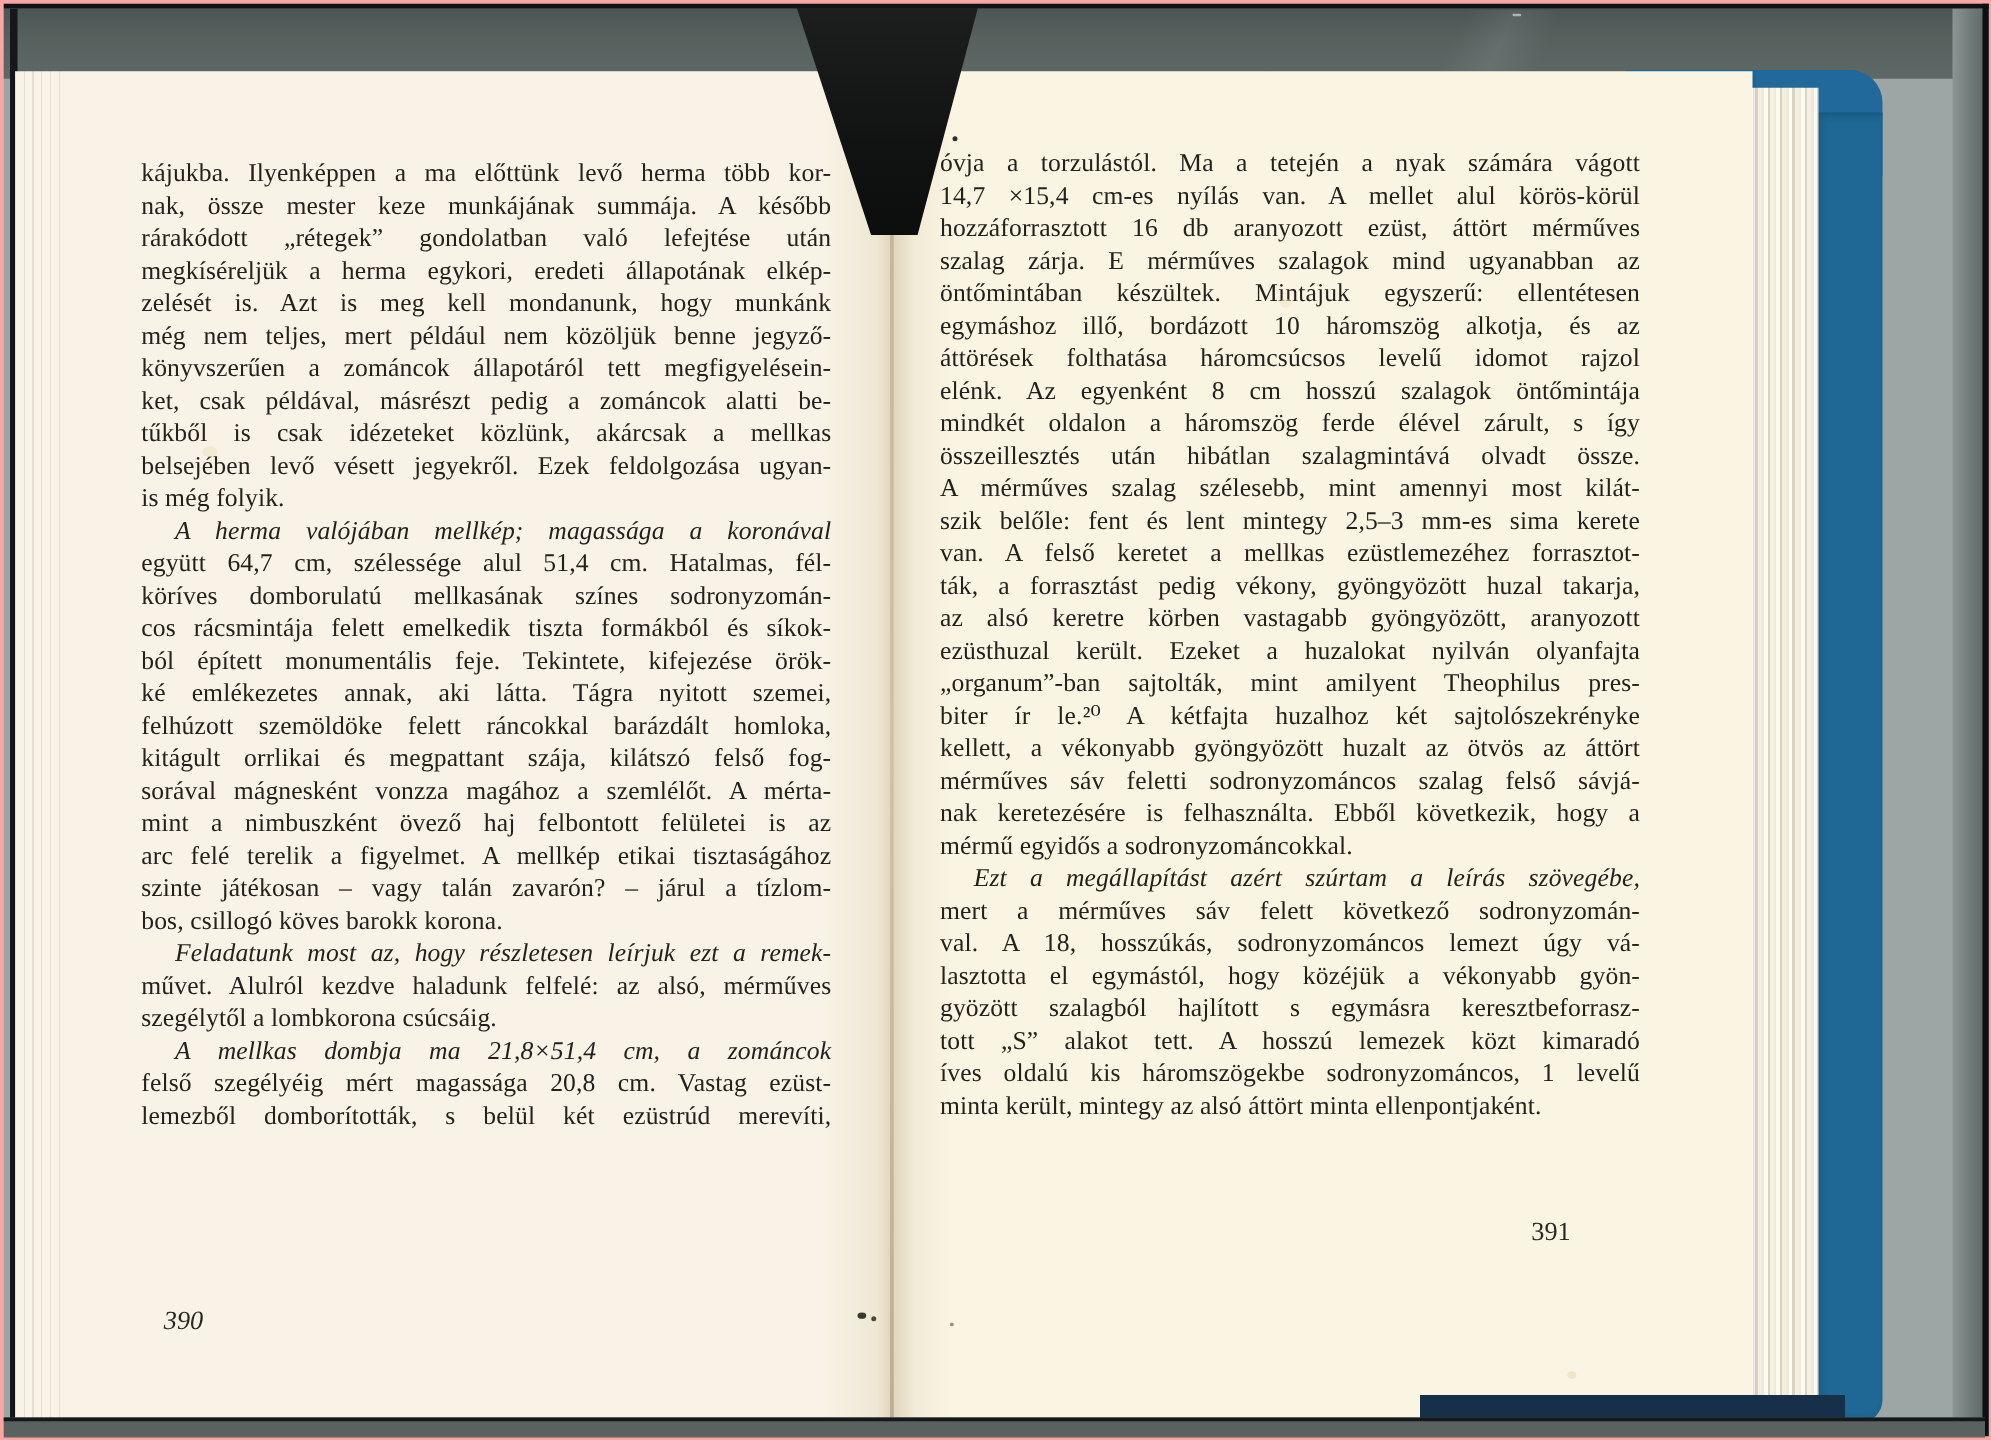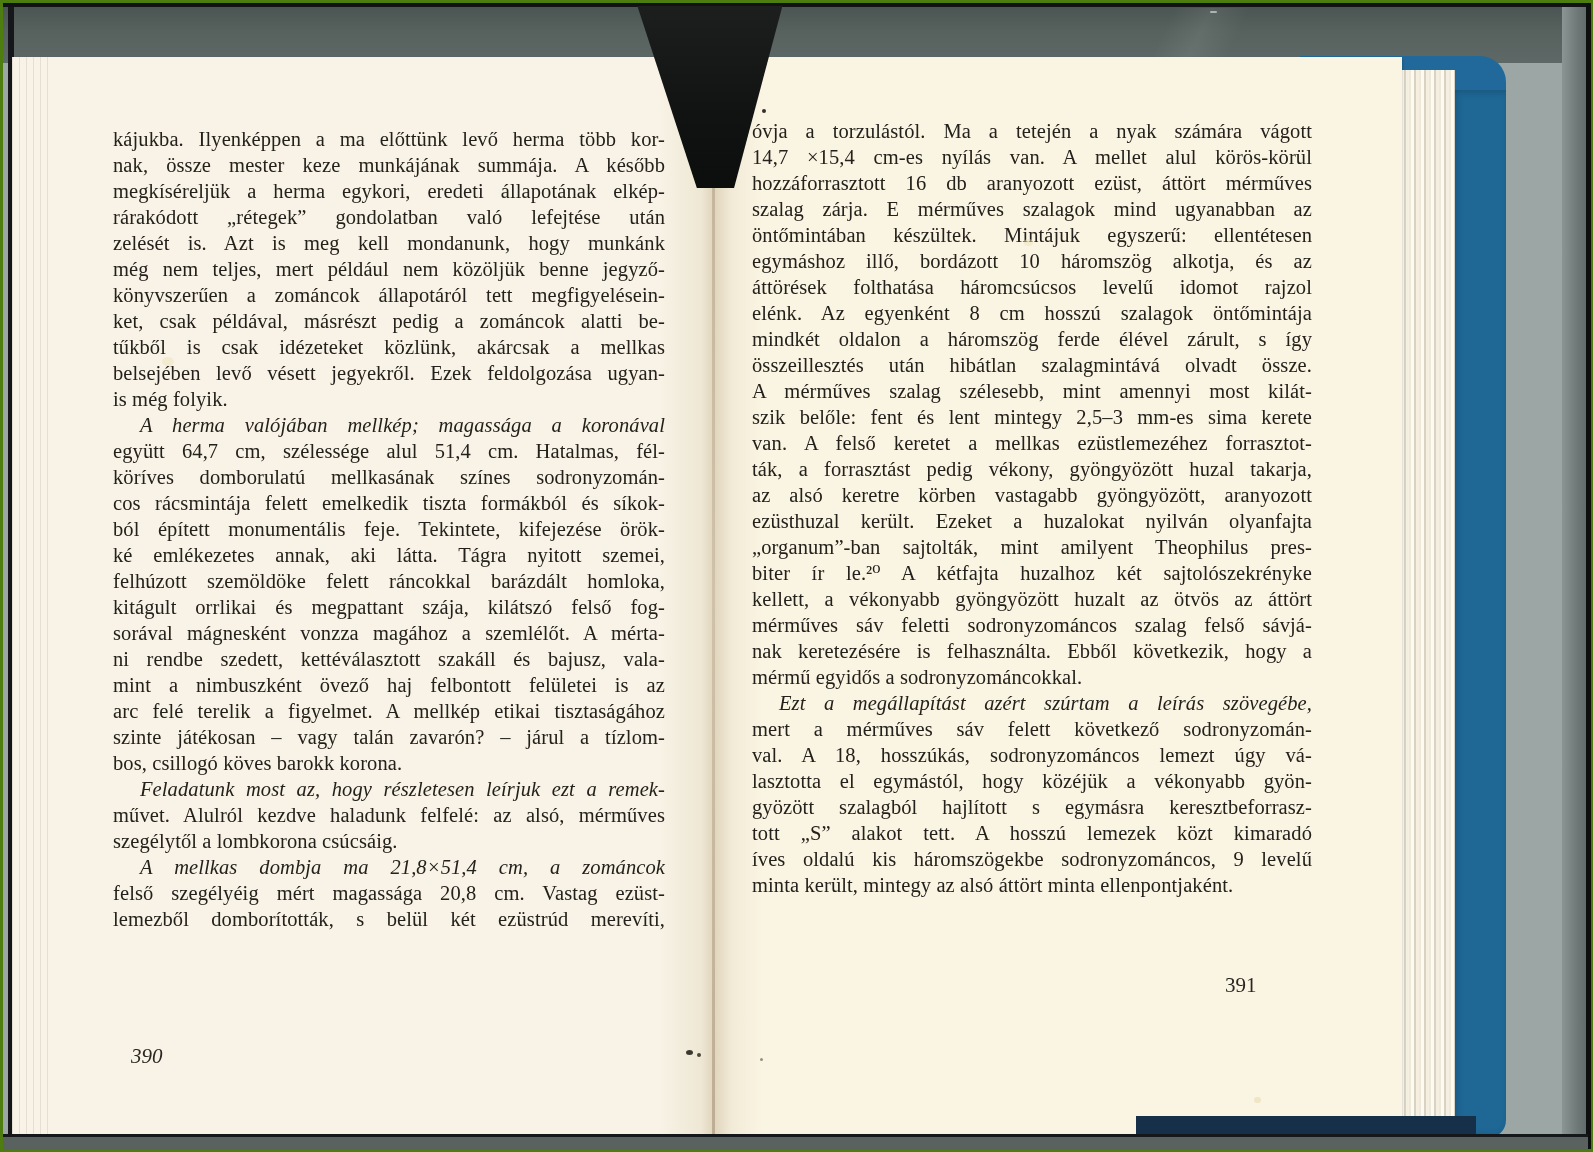--- a/index.html
+++ b/index.html
@@ -1,16 +1,16 @@
 <!DOCTYPE html>
 <html><head>
 <meta charset="utf-8">
 <style>
   html,body{margin:0;padding:0;background:#ffffff;}
-  #canvas{position:relative;width:1593px;height:1152px;background:#4d7c0f;overflow:hidden;
+  #canvas{position:relative;width:1593px;height:1152px;background:#fca5a5;overflow:hidden;
           font-family:"Liberation Serif","DejaVu Serif",serif;}
   .abs{position:absolute;}
 
   
   .bg-gray{left:3px;top:3px;width:1588px;height:1146px;background:#9ca6a5;z-index:0;}
   .line-top{left:3px;top:3px;width:1588px;height:4px;background:#101213;z-index:1;}
   .band-top{left:3px;top:7px;width:1585px;height:56px;z-index:1;
             background:linear-gradient(180deg,#4b5553 0%,#57625f 45%,#5e6967 100%);}
   .streak{left:1020px;top:8px;width:360px;height:52px;z-index:1;pointer-events:none;
           background:linear-gradient(115deg,transparent 40%,rgba(255,255,255,0.07) 50%,transparent 60%);}
@@ -93,39 +93,38 @@
 
   <div class="abs stack-right"></div>
 
   <div class="abs pages">
     <div class="abs stack-left"></div>
     <div class="abs crease"></div>
 
     <div class="abs textblock tb-left">
         <div class="line just">kájukba. Ilyenképpen a ma előttünk levő herma több kor-</div>
         <div class="line just">nak, össze mester keze munkájának summája. A később</div>
+        <div class="line just">rárakódott „rétegek” gondolatban való lefejtése után</div>
         <div class="line just">megkíséreljük a herma egykori, eredeti állapotának elkép-</div>
-        <div class="line just">rárakódott „rétegek” gondolatban való lefejtése után</div>
         <div class="line just">zelését is. Azt is meg kell mondanunk, hogy munkánk</div>
         <div class="line just">még nem teljes, mert például nem közöljük benne jegyző-</div>
         <div class="line just">könyvszerűen a zománcok állapotáról tett megfigyelésein-</div>
         <div class="line just">ket, csak példával, másrészt pedig a zománcok alatti be-</div>
         <div class="line just">tűkből is csak idézeteket közlünk, akárcsak a mellkas</div>
         <div class="line just">belsejében levő vésett jegyekről. Ezek feldolgozása ugyan-</div>
         <div class="line">is még folyik.</div>
         <div class="line just indent">A herma valójában mellkép; magassága a koronával</div>
         <div class="line just">együtt 64,7 cm, szélessége alul 51,4 cm. Hatalmas, fél-</div>
         <div class="line just">köríves domborulatú mellkasának színes sodronyzomán-</div>
         <div class="line just">cos rácsmintája felett emelkedik tiszta formákból és síkok-</div>
         <div class="line just">ból épített monumentális feje. Tekintete, kifejezése örök-</div>
         <div class="line just">ké emlékezetes annak, aki látta. Tágra nyitott szemei,</div>
         <div class="line just">felhúzott szemöldöke felett ráncokkal barázdált homloka,</div>
         <div class="line just">kitágult orrlikai és megpattant szája, kilátszó felső fog-</div>
         <div class="line just">sorával mágnesként vonzza magához a szemlélőt. A mérta-</div>
-        <div class="line just">ni rendbe szedett, kettéválasztott szakáll és bajusz, vala-</div>
         <div class="line just">mint a nimbuszként övező haj felbontott felületei is az</div>
         <div class="line just">arc felé terelik a figyelmet. A mellkép etikai tisztaságához</div>
         <div class="line just">szinte játékosan – vagy talán zavarón? – járul a tízlom-</div>
         <div class="line">bos, csillogó köves barokk korona.</div>
         <div class="line just indent">Feladatunk most az, hogy részletesen leírjuk ezt a remek-</div>
         <div class="line just">művet. Alulról kezdve haladunk felfelé: az alsó, mérműves</div>
         <div class="line">szegélytől a lombkorona csúcsáig.</div>
         <div class="line just indent">A mellkas dombja ma 21,8×51,4 cm, a zománcok</div>
         <div class="line just">felső szegélyéig mért magassága 20,8 cm. Vastag ezüst-</div>
         <div class="line just">lemezből domborították, s belül két ezüstrúd merevíti,</div>
@@ -152,21 +151,21 @@
         <div class="line just">kellett, a vékonyabb gyöngyözött huzalt az ötvös az áttört</div>
         <div class="line just">mérműves sáv feletti sodronyzománcos szalag felső sávjá-</div>
         <div class="line just">nak keretezésére is felhasználta. Ebből következik, hogy a</div>
         <div class="line">mérmű egyidős a sodronyzománcokkal.</div>
         <div class="line just indent">Ezt a megállapítást azért szúrtam a leírás szövegébe,</div>
         <div class="line just">mert a mérműves sáv felett következő sodronyzomán-</div>
         <div class="line just">val. A 18, hosszúkás, sodronyzománcos lemezt úgy vá-</div>
         <div class="line just">lasztotta el egymástól, hogy közéjük a vékonyabb gyön-</div>
         <div class="line just">gyözött szalagból hajlított s egymásra keresztbeforrasz-</div>
         <div class="line just">tott „S” alakot tett. A hosszú lemezek közt kimaradó</div>
-        <div class="line just">íves oldalú kis háromszögekbe sodronyzománcos, 9 levelű</div>
+        <div class="line just">íves oldalú kis háromszögekbe sodronyzománcos, 1 levelű</div>
         <div class="line">minta került, mintegy az alsó áttört minta ellenpontjaként.</div>
       </div>
 
     <div class="abs pagenum pn-left">390</div>
     <div class="abs pagenum pn-right">391</div>
 
     <div class="abs fox f1"></div>
     <div class="abs fox f2"></div>
     <div class="abs fox f3"></div>
   </div>

